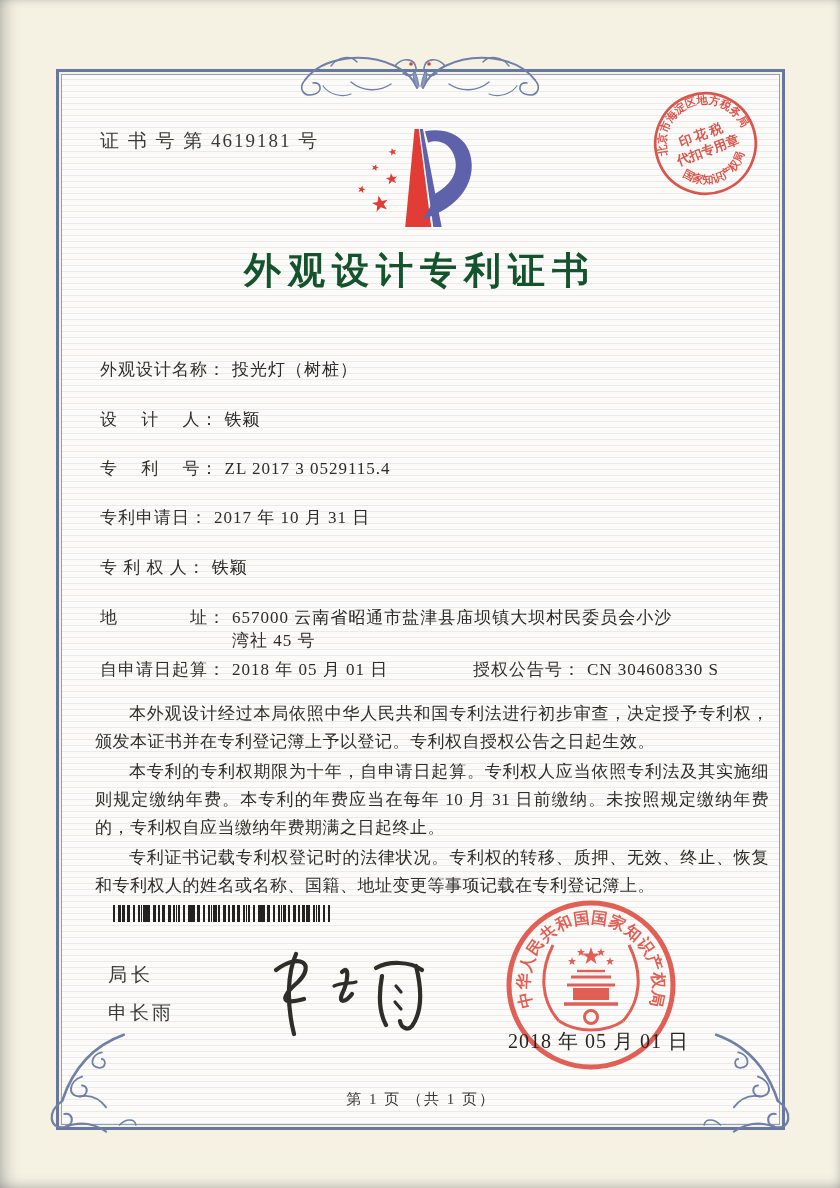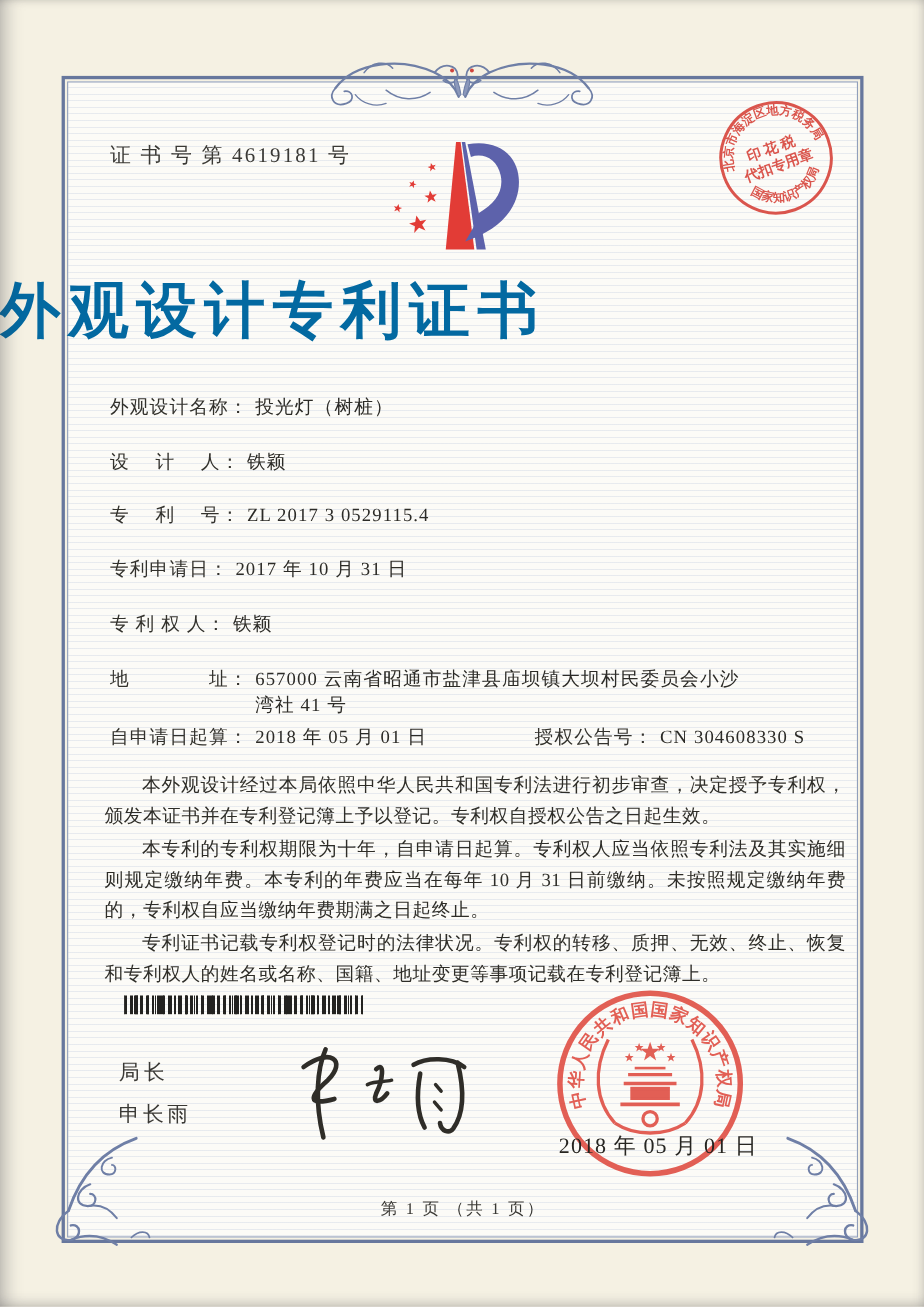--- a/index.html
+++ b/index.html
@@ -19,27 +19,27 @@
     border:3px solid #67779d;box-sizing:border-box;
   }
   .frame-inner{
     position:absolute;inset:2px;border:1px solid #919fbb;
     background:
       repeating-linear-gradient(0deg,rgba(130,152,196,.17) 0 1px,rgba(255,255,255,0) 1px 6px),
       #fcfbf7;
   }
   .abs{position:absolute;}
   .cert-no{left:100px;top:128px;font-size:19px;letter-spacing:2px;color:#3a3935;}
-  .title{left:0;top:246px;width:100%;font-size:55px;font-weight:bold;
-    letter-spacing:7px;color:#0369a1;}
+  .title{left:0;top:246px;width:100%;text-align:center;font-size:37px;font-weight:bold;
+    letter-spacing:7px;color:#14532d;}
   .field-row{left:100px;font-size:17px;letter-spacing:1px;white-space:nowrap;}
   .field-row .lbl{color:#32312c;margin-top:24px;}
   .field-row .val{color:#2c2b27;margin-left:6px;}
   .addr-lines{display:inline-block;vertical-align:top;}
-  .grant-right{position:absolute;left:386px;top:0;}
+  .grant-right{position:absolute;left:373px;top:0;}
   .paras{left:95px;top:700px;width:674px;}
   .paras p{margin:0 0 2px 0;font-size:17px;line-height:28px;text-indent:2em;
     text-align:justify;color:#2e2d28;letter-spacing:.5px;}
   .barcode{left:113px;top:905px;width:217px;height:17px;
     background:
       repeating-linear-gradient(90deg,#23221f 0 2px,rgba(0,0,0,0) 2px 5px),
       repeating-linear-gradient(90deg,#23221f 0 1px,rgba(0,0,0,0) 1px 7px),
       repeating-linear-gradient(90deg,rgba(0,0,0,0) 0 9px,#23221f 9px 12px,rgba(0,0,0,0) 12px 23px);
   }
   .sig-role{left:108px;top:962px;font-size:19px;letter-spacing:4px;color:#3a3935;}
@@ -158,21 +158,21 @@
 </div>
 <div class="abs field-row" style="top:506px">
   <span class="lbl">专利申请日：</span><span class="val">2017 年 10 月 31 日</span>
 </div>
 <div class="abs field-row" style="top:556px">
   <span class="lbl">专 利 权 人：</span><span class="val">铁颖</span>
 </div>
 <div class="abs field-row" style="top:606px">
   <span class="lbl" style="vertical-align:top">地　　　　址：</span><span class="val addr-lines">
     <div>657000 云南省昭通市盐津县庙坝镇大坝村民委员会小沙</div>
-    <div>湾社 41 号</div>
+    <div>湾社 45 号</div>
   </span>
 </div>
 <div class="abs field-row" style="top:658px;width:670px">
   <span class="lbl">自申请日起算：</span><span class="val">2018 年 05 月 01 日</span>
   <span class="grant-right">
     <span class="lbl">授权公告号：</span><span class="val">CN 304608330 S</span>
   </span>
 </div>
 
 <div class="abs paras">

